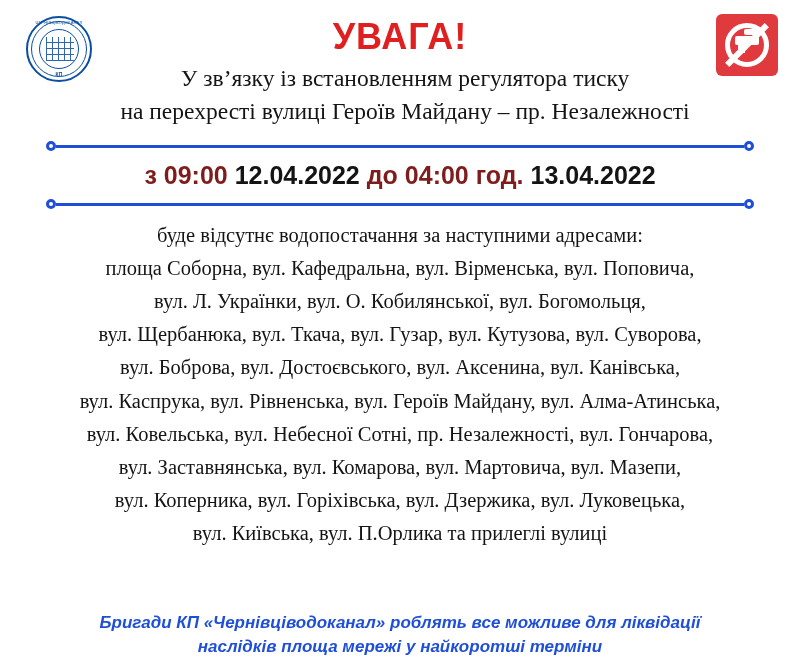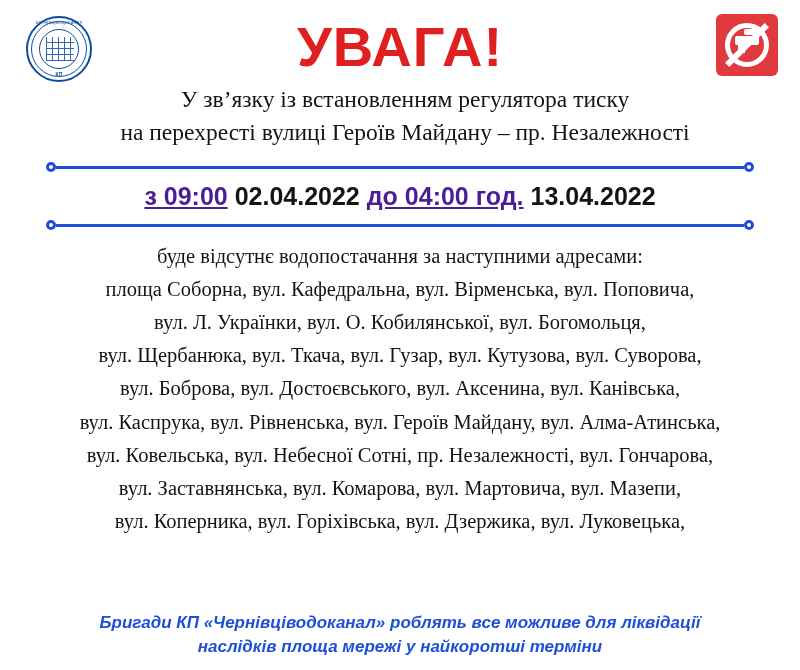--- a/index.html
+++ b/index.html
@@ -132,21 +132,21 @@
     transform: rotate(-45deg);
     transform-origin: center;
   }
 
   
   .headline {
     text-align: center;
     padding-top: 18px;
     font-family: "Liberation Sans", sans-serif;
     font-weight: bold;
-    font-size: 56px;
+    font-size: 36px;
     color: #e02020;
     letter-spacing: 1px;
     line-height: 1.05;
   }
 
   .subline {
     text-align: center;
     font-size: 23.5px;
     line-height: 1.42;
     color: #141414;
@@ -186,21 +186,21 @@
 
   .dates {
     text-align: center;
     font-family: "Liberation Sans", sans-serif;
     font-weight: bold;
     font-size: 25px;
     padding: 10px 0 9px;
     color: #141414;
     white-space: nowrap;
   }
-  .dates .red { color: #4c1d95; text-decoration: underline; }
+  .dates .red { color: #7f1d1d; }
 
   
   .body-text {
     margin-top: 10px;
     text-align: center;
     font-size: 20.5px;
     line-height: 1.62;
     color: #141414;
     padding: 0 1px;
   }
@@ -254,21 +254,21 @@
 
   <div class="band">
     <div class="rule">
       <div class="dot left"></div>
       <div class="line"></div>
       <div class="dot right"></div>
     </div>
 
     <div class="dates">
       <span class="red">з 09:00</span>
-      <span>02.04.2022</span>
+      <span>12.04.2022</span>
       <span class="red">до 04:00 год.</span>
       <span>13.04.2022</span>
     </div>
 
     <div class="rule">
       <div class="dot left"></div>
       <div class="line"></div>
       <div class="dot right"></div>
     </div>
   </div>
@@ -276,20 +276,21 @@
   <div class="body-text">
     <div class="line">буде відсутнє водопостачання за наступними адресами:</div>
     <div class="line">площа Соборна, вул. Кафедральна, вул. Вірменська, вул. Поповича,</div>
     <div class="line">вул. Л. Українки, вул. О. Кобилянської, вул. Богомольця,</div>
     <div class="line">вул. Щербанюка, вул. Ткача, вул. Гузар, вул. Кутузова, вул. Суворова,</div>
     <div class="line">вул. Боброва, вул. Достоєвського, вул. Аксенина, вул. Канівська,</div>
     <div class="line">вул. Каспрука, вул. Рівненська, вул. Героїв Майдану, вул. Алма-Атинська,</div>
     <div class="line">вул. Ковельська, вул. Небесної Сотні, пр. Незалежності, вул. Гончарова,</div>
     <div class="line">вул. Заставнянська, вул. Комарова, вул. Мартовича, вул. Мазепи,</div>
     <div class="line">вул. Коперника, вул. Горіхівська, вул. Дзержика, вул. Луковецька,</div>
+    <div class="line">вул. Київська, вул. П.Орлика та прилеглі вулиці</div>
   </div>
 
   <div class="footer">
     <div>Бригади КП «Чернівціводоканал» роблять все можливе для ліквідації</div>
     <div>наслідків площа мережі у найкоротші терміни</div>
   </div>
 
 </div>
 
 </body></html>

